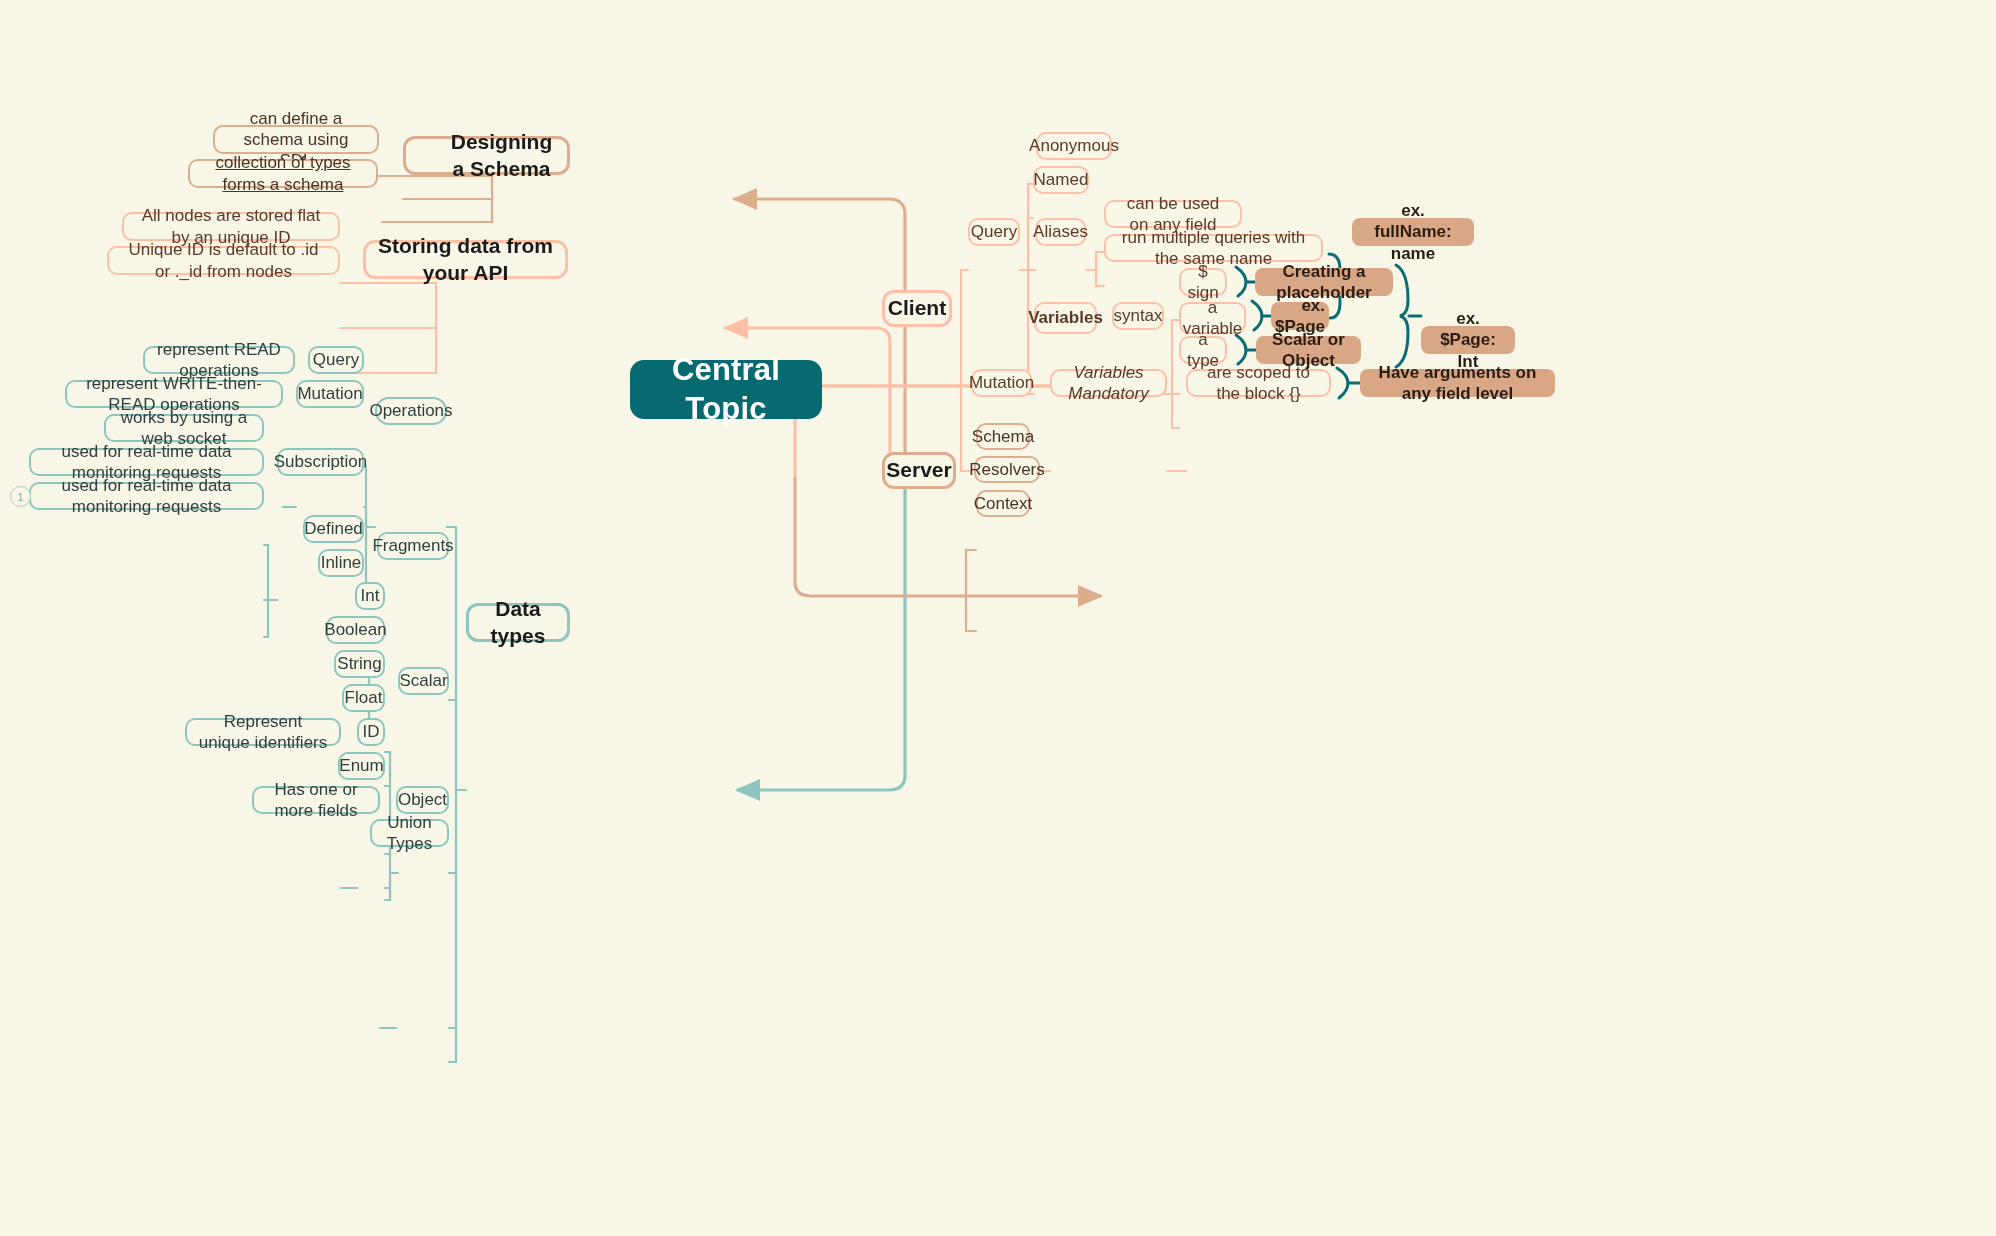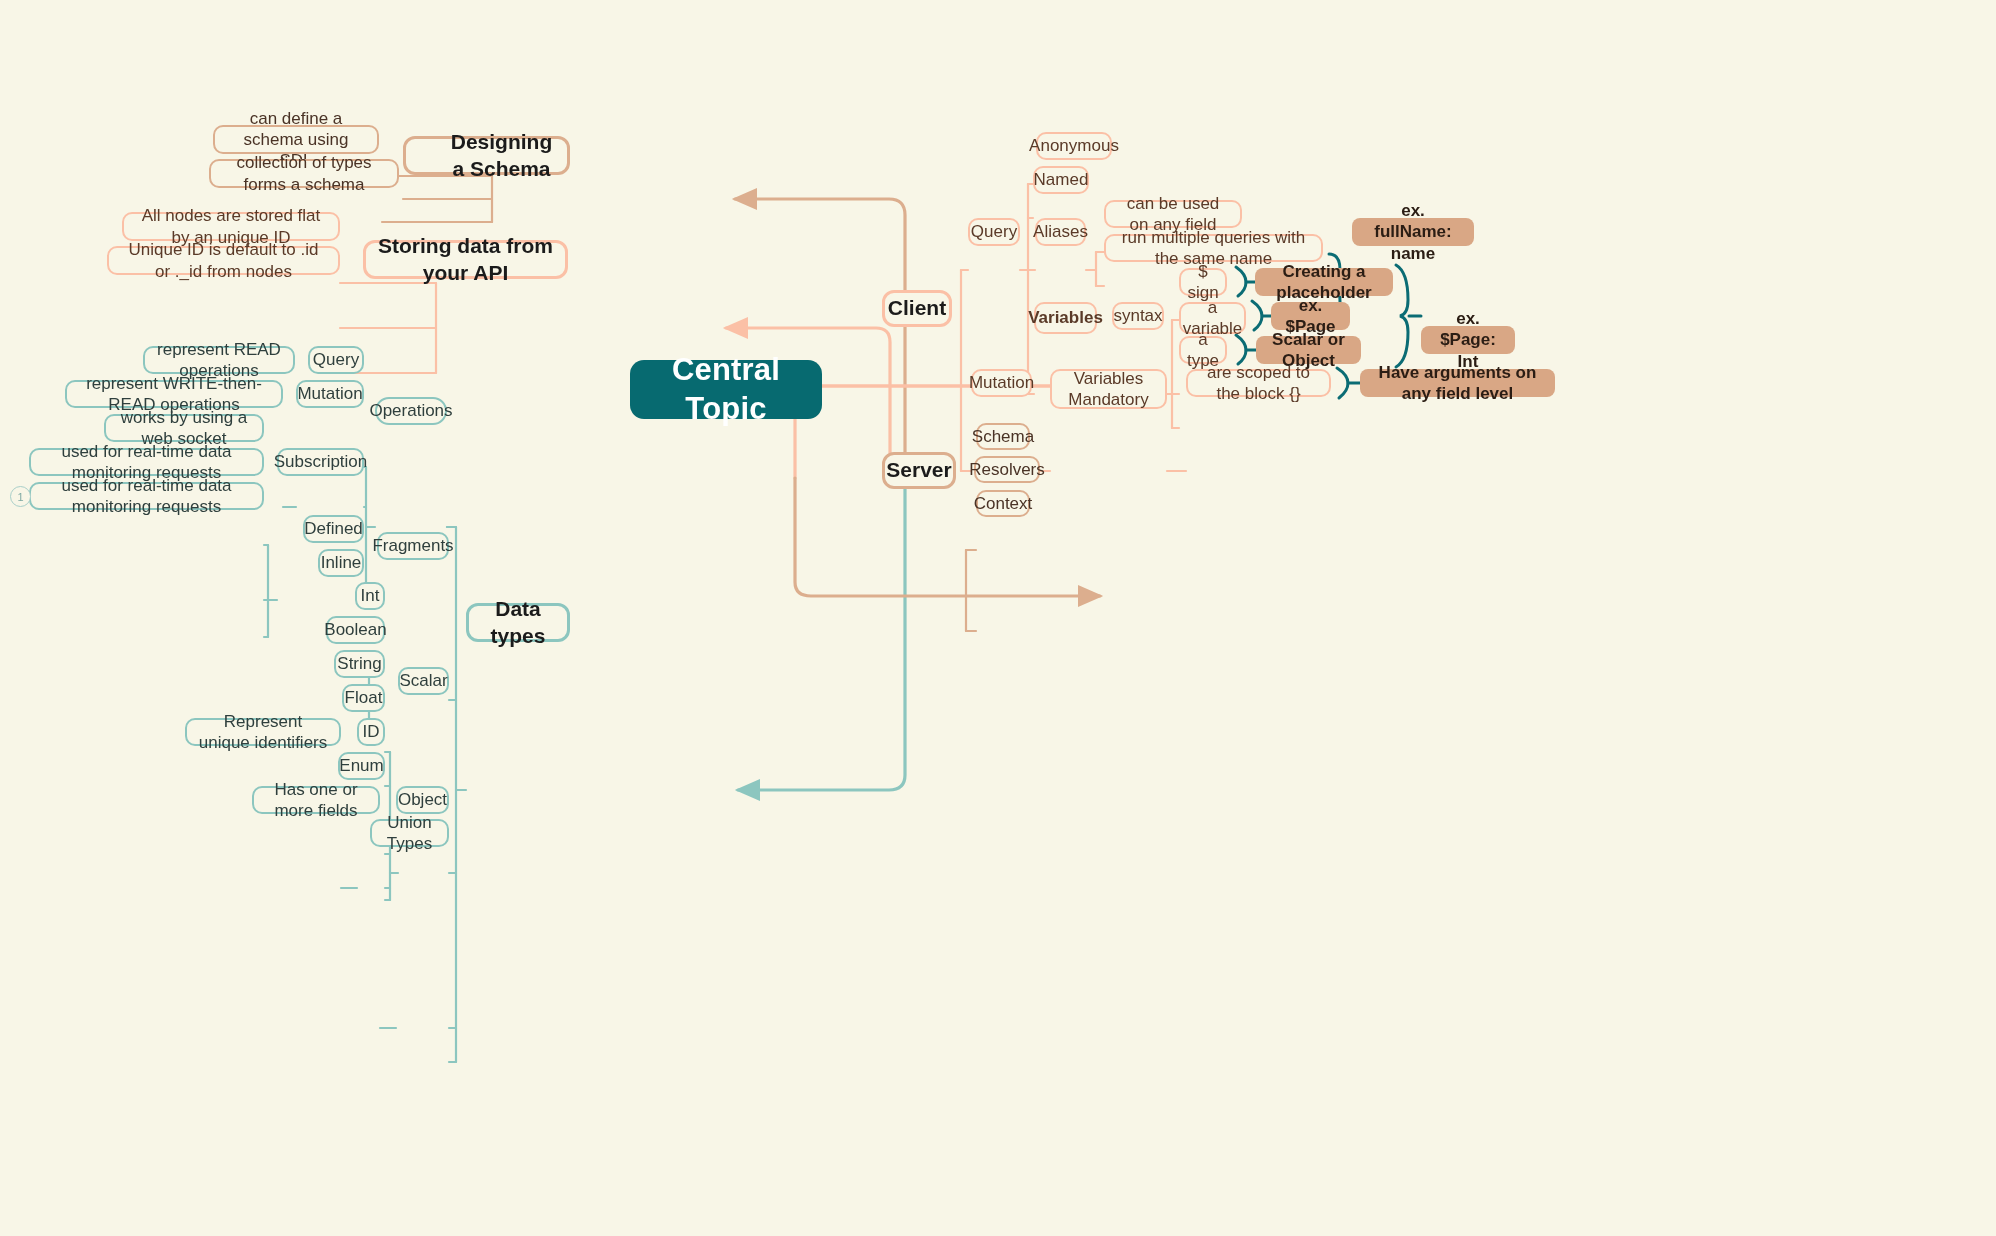--- a/index.html
+++ b/index.html
@@ -213,21 +213,21 @@
       <path d="M1409,316 L1421,316"></path>
 
       <path d="M1337,368 Q1348,375 1348,383 Q1348,391 1339,398"></path>
       <path d="M1348,383 L1360,383"></path>
     </g>
   </svg>
 
 <div class="node central" style="left: 630px; top: 360px; width: 192px; height: 59px;">Central Topic</div>
     <div class="node main tan" style="left: 403px; top: 136px; width: 167px; height: 39px; padding-left: 40px;">Designing a Schema</div>
     <div class="node n tan" style="left: 213px; top: 125px; width: 166px; height: 29px;">can define a schema using SDL</div>
-    <div class="node n tan" style="left: 209px; top: 159px; width: 190px; height: 29px;">collection of types forms a schema</div>
+    <div class="node n tan" style="left: 188px; top: 159px; width: 190px; height: 29px; text-decoration: underline;">collection of types forms a schema</div>
     <div class="node main salmon" style="left: 363px; top: 240px; width: 205px; height: 39px;">Storing data from your API</div>
     <div class="node n salmon" style="left: 122px; top: 212px; width: 218px; height: 29px;">All nodes are stored flat by an unique ID</div>
     <div class="node n salmon" style="left: 107px; top: 246px; width: 233px; height: 29px;">Unique ID is default to .id or ._id from nodes</div>
     <div class="node main teal" style="left: 466px; top: 603px; width: 104px; height: 39px;">Data types</div>
     <div class="node n teal" style="left: 375px; top: 397px; width: 72px; height: 28px; border-radius: 14px;">Operations</div>
     <div class="node n teal" style="left: 308px; top: 346px; width: 56px; height: 28px;">Query</div>
     <div class="node n teal" style="left: 143px; top: 346px; width: 152px; height: 28px;">represent READ operations</div>
     <div class="node n teal" style="left: 296px; top: 380px; width: 68px; height: 28px;">Mutation</div>
     <div class="node n teal" style="left: 65px; top: 380px; width: 218px; height: 28px;">represent WRITE-then-READ operations</div>
     <div class="node n teal" style="left: 277px; top: 448px; width: 87px; height: 28px;">Subscription</div>
@@ -255,25 +255,25 @@
     <div class="node n salmon" style="left: 1035px; top: 218px; width: 51px; height: 28px;">Aliases</div>
     <div class="node n salmon" style="left: 1104px; top: 200px; width: 138px; height: 28px;">can be used on any field</div>
     <div class="node n salmon" style="left: 1104px; top: 234px; width: 219px; height: 28px;">run multiple queries with the same name</div>
     <div class="node chip" style="left: 1352px; top: 218px; width: 122px; height: 28px;">ex. fullName: name</div>
     <div class="node n salmon" style="left: 1034px; top: 302px; width: 63px; height: 32px; font-weight: bold;">Variables</div>
     <div class="node n salmon" style="left: 1112px; top: 302px; width: 52px; height: 28px;">syntax</div>
     <div class="node n salmon" style="left: 1179px; top: 268px; width: 48px; height: 28px;">$ sign</div>
     <div class="node n salmon" style="left: 1179px; top: 302px; width: 67px; height: 32px;">a variable</div>
     <div class="node n salmon" style="left: 1179px; top: 336px; width: 48px; height: 28px;">a type</div>
     <div class="node chip" style="left: 1255px; top: 268px; width: 138px; height: 28px;">Creating a placeholder</div>
-    <div class="node chip" style="left: 1271px; top: 302px; width: 79px; height: 28px;">ex. $Page</div>
+    <div class="node chip" style="left: 1271px; top: 302px; width: 58px; height: 28px; text-align: right;">ex. $Page</div>
     <div class="node chip" style="left: 1256px; top: 336px; width: 105px; height: 28px;">Scalar or Object</div>
     <div class="node chip" style="left: 1421px; top: 302px; width: 94px; height: 28px; margin-top: 24px;">ex. $Page: Int</div>
     <div class="node n salmon" style="left: 971px; top: 369px; width: 61px; height: 28px;">Mutation</div>
-    <div class="node n salmon" style="left: 1050px; top: 369px; width: 117px; height: 40px;">Variables Mandatory</div>
+    <div class="node n salmon" style="left: 1050px; top: 369px; width: 117px; height: 28px; font-style: italic;">Variables Mandatory</div>
     <div class="node n salmon" style="left: 1186px; top: 369px; width: 145px; height: 28px;">are scoped to the block {}</div>
     <div class="node chip" style="left: 1360px; top: 369px; width: 195px; height: 28px;">Have arguments on any field level</div>
     <div class="node main tan" style="left: 882px; top: 452px; width: 74px; height: 37px;">Server</div>
     <div class="node n tan" style="left: 976px; top: 423px; width: 54px; height: 27px;">Schema</div>
     <div class="node n tan" style="left: 974px; top: 456px; width: 66px; height: 27px;">Resolvers</div>
     <div class="node n tan" style="left: 976px; top: 490px; width: 54px; height: 27px;">Context</div>
     <div class="badge" style="left: 10px; top: 486px;">1</div>
   </div>
 
 </body></html>

